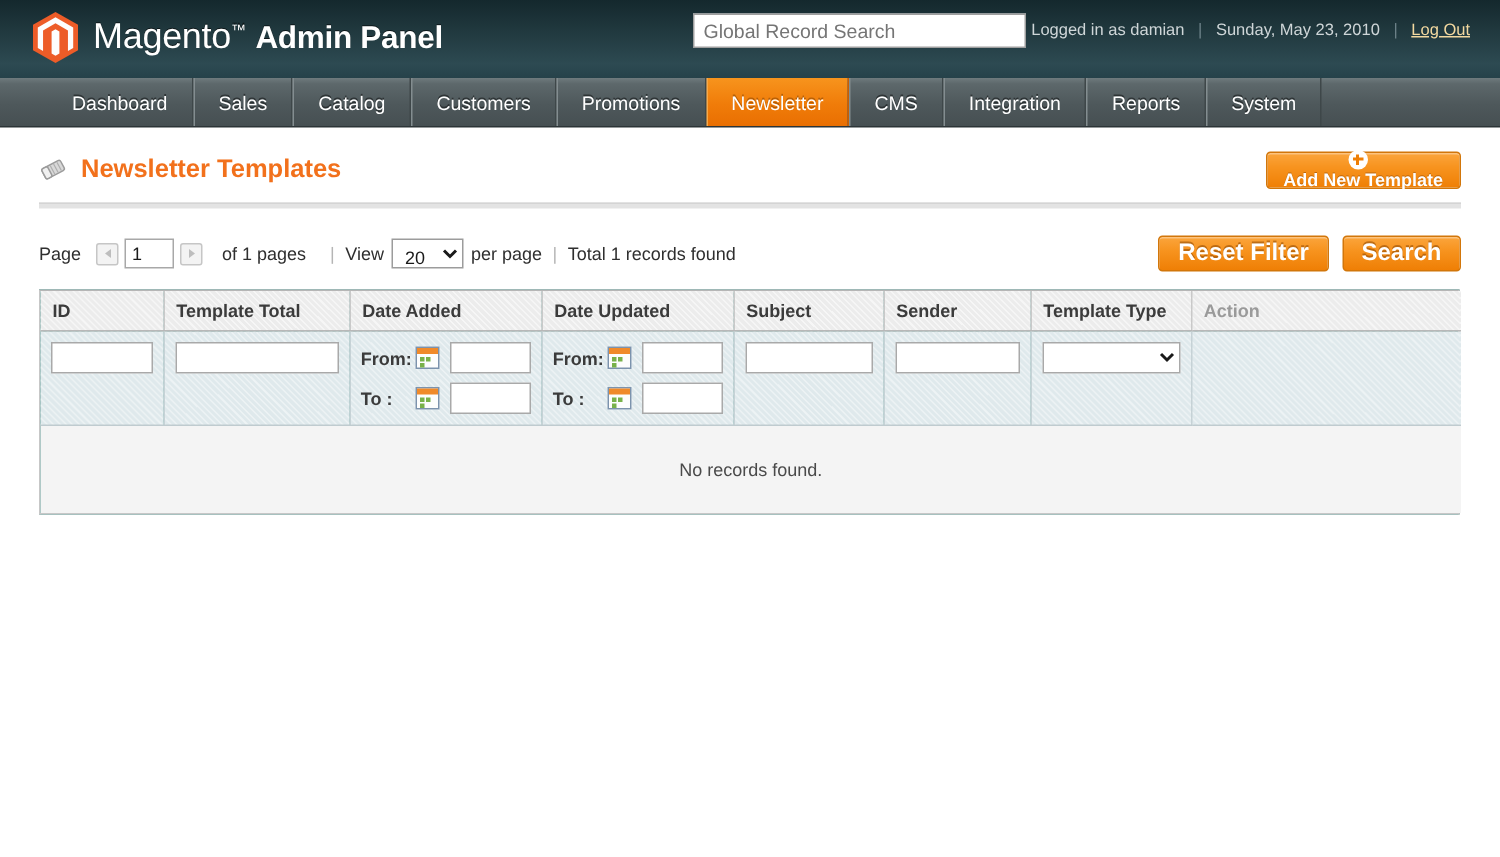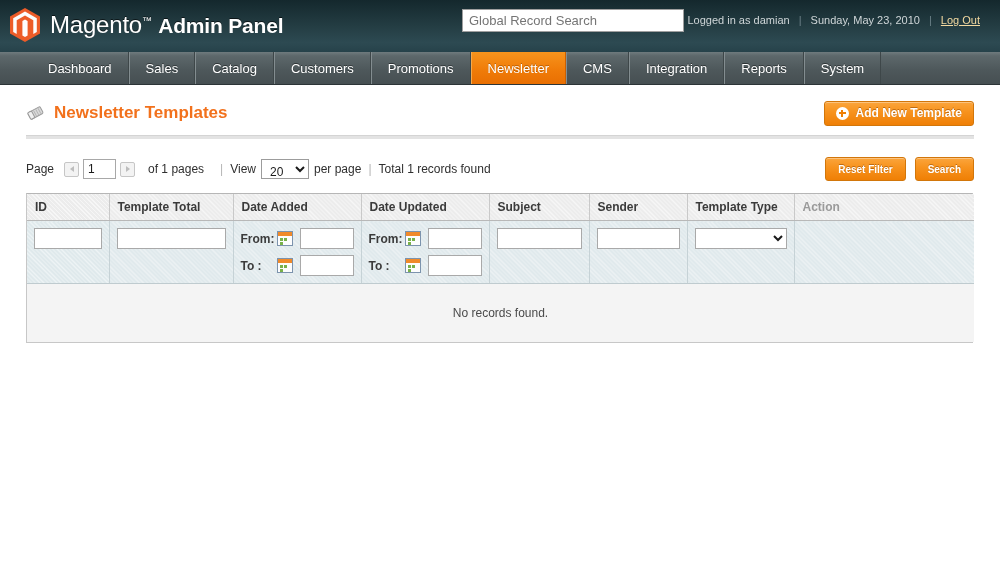--- a/index.html
+++ b/index.html
@@ -6,21 +6,21 @@
   body{
     width:1000px;height:571px;overflow:hidden;background:#ffffff;
     font-family:"Liberation Sans", sans-serif;font-size:12px;color:#2f2f2f;
   }
 
   
   .header{
     position:relative;height:52px;width:1000px;box-sizing:border-box;
     background:linear-gradient(to bottom,#14282d 0%,#233c42 48%,#2d4a52 82%,#26424a 100%);
   }
-  .logo-wrap{position:absolute;left:10px;top:8px;display:flex;align-items:center;}
+  .logo-wrap{position:absolute;left:22px;top:8px;display:flex;align-items:center;}
   .logo-mark{width:30px;height:34px;position:relative;}
   .logo-text{margin-left:10px;color:#ffffff;font-size:24px;letter-spacing:-0.2px;
     text-shadow:0 -1px 0 rgba(0,0,0,.6);white-space:nowrap;}
   .logo-text .light{font-weight:normal;}
   .logo-text .bold{font-weight:bold;font-size:21px;}
   .logo-text .tm{font-size:10px;vertical-align:super;}
 
   .gsearch{
     position:absolute;left:462px;top:9px;width:222px;height:23px;box-sizing:border-box;
     border:1px solid #9f9f9f;background:#fff;padding:2px 6px;font-size:13px;color:#1d1d1d;
@@ -58,21 +58,21 @@
   .ptitle-icon{width:20px;height:18px;margin-right:8px;position:relative;}
   .page-title h1{
     margin:0;font-size:17px;font-weight:bold;color:#f2711c;letter-spacing:0;
     text-shadow:0 1px 0 #fff;white-space:nowrap;
   }
   .btn-orange{
     display:inline-flex;align-items:center;justify-content:center;
     background:linear-gradient(to bottom,#fba53c 0%,#f7931e 42%,#ef7f05 100%);
     border:1px solid #d2760a;border-radius:3px;color:#fff;font-size:12px;font-weight:bold;
     text-shadow:0 -1px 0 rgba(140,70,0,.55);padding:0 11px;height:23px;cursor:pointer;
-    box-shadow:inset 0 1px 0 rgba(255,255,255,.35);white-space:nowrap;
+    box-shadow:inset 0 1px 0 rgba(255,255,255,.35);white-space:nowrap;flex-direction:column;
   }
   .plus-icon{
     display:inline-block;width:13px;height:13px;border-radius:50%;background:#ffffff;
     color:#ef7f05;margin-right:7px;position:relative;flex:none;
   }
   .plus-icon::before,.plus-icon::after{
     content:"";position:absolute;background:#ef7f05;
   }
   .plus-icon::before{left:3px;top:5.5px;width:7px;height:2px;}
   .plus-icon::after{left:5.5px;top:3px;width:2px;height:7px;}
@@ -95,21 +95,21 @@
     font-family:"Liberation Sans", sans-serif;font-size:12px;padding:1px 4px;color:#1a1a1a;outline:none;
   }
   .tl-left .txt{margin:0 9px;}
   .pipe{color:#b5b5b5;margin:0 7px;}
   .sel-view{
     height:20px;box-sizing:border-box;border:1px solid #9c9c9c;background:#fff;
     font-family:"Liberation Sans", sans-serif;font-size:12px;color:#1a1a1a;padding:4px 2px 0 4px;
     margin:0 5px;width:48px;
   }
   .tl-right{display:flex;align-items:center;gap:9px;}
-  .btn-orange.sm{height:22px;font-size:10px;padding:0 12px;}
+  .btn-orange.sm{height:22px;font-size:16px;padding:0 12px;}
 
   
   .grid{width:947px;border:1px solid #c7c7c7;border-top:1px solid #b6b6b6;box-sizing:border-box;background:#0f766e;}
   table.g{width:100%;border-collapse:collapse;table-layout:fixed;}
   table.g th{
     background:#ececec;
     background-image:repeating-linear-gradient(45deg,rgba(255,255,255,.55) 0 1px,rgba(0,0,0,0) 1px 3px);
     border-right:1px solid #c9c9c9;border-bottom:1px solid #b8b8b8;
     text-align:left;font-size:12px;font-weight:bold;color:#3b3b3b;
     padding:6px 8px;height:22px;box-sizing:border-box;white-space:nowrap;

